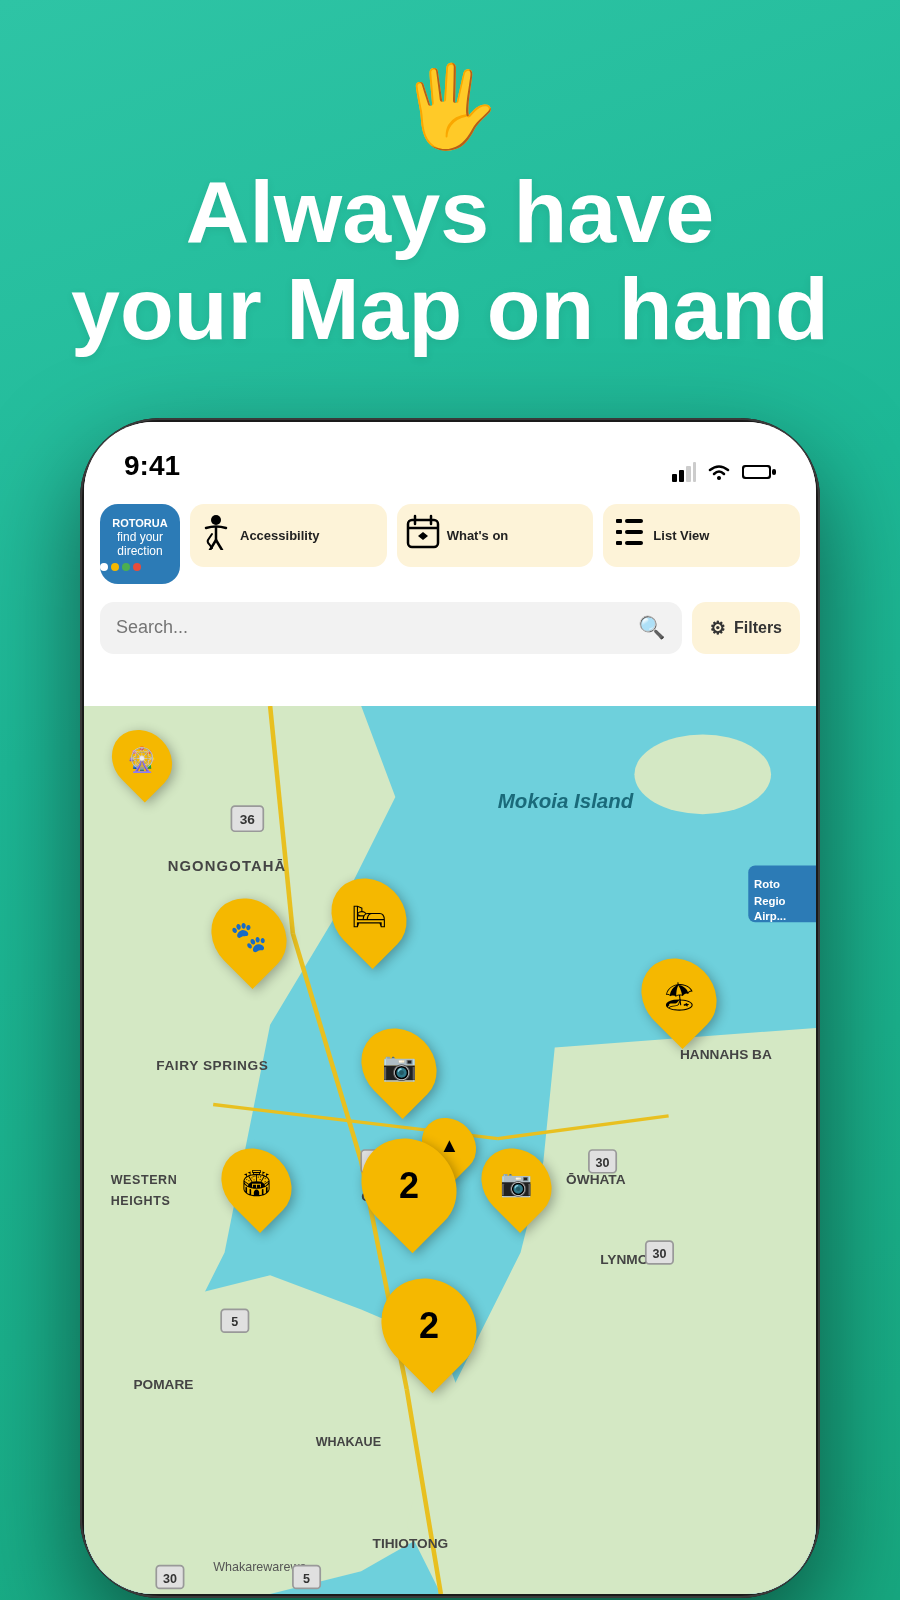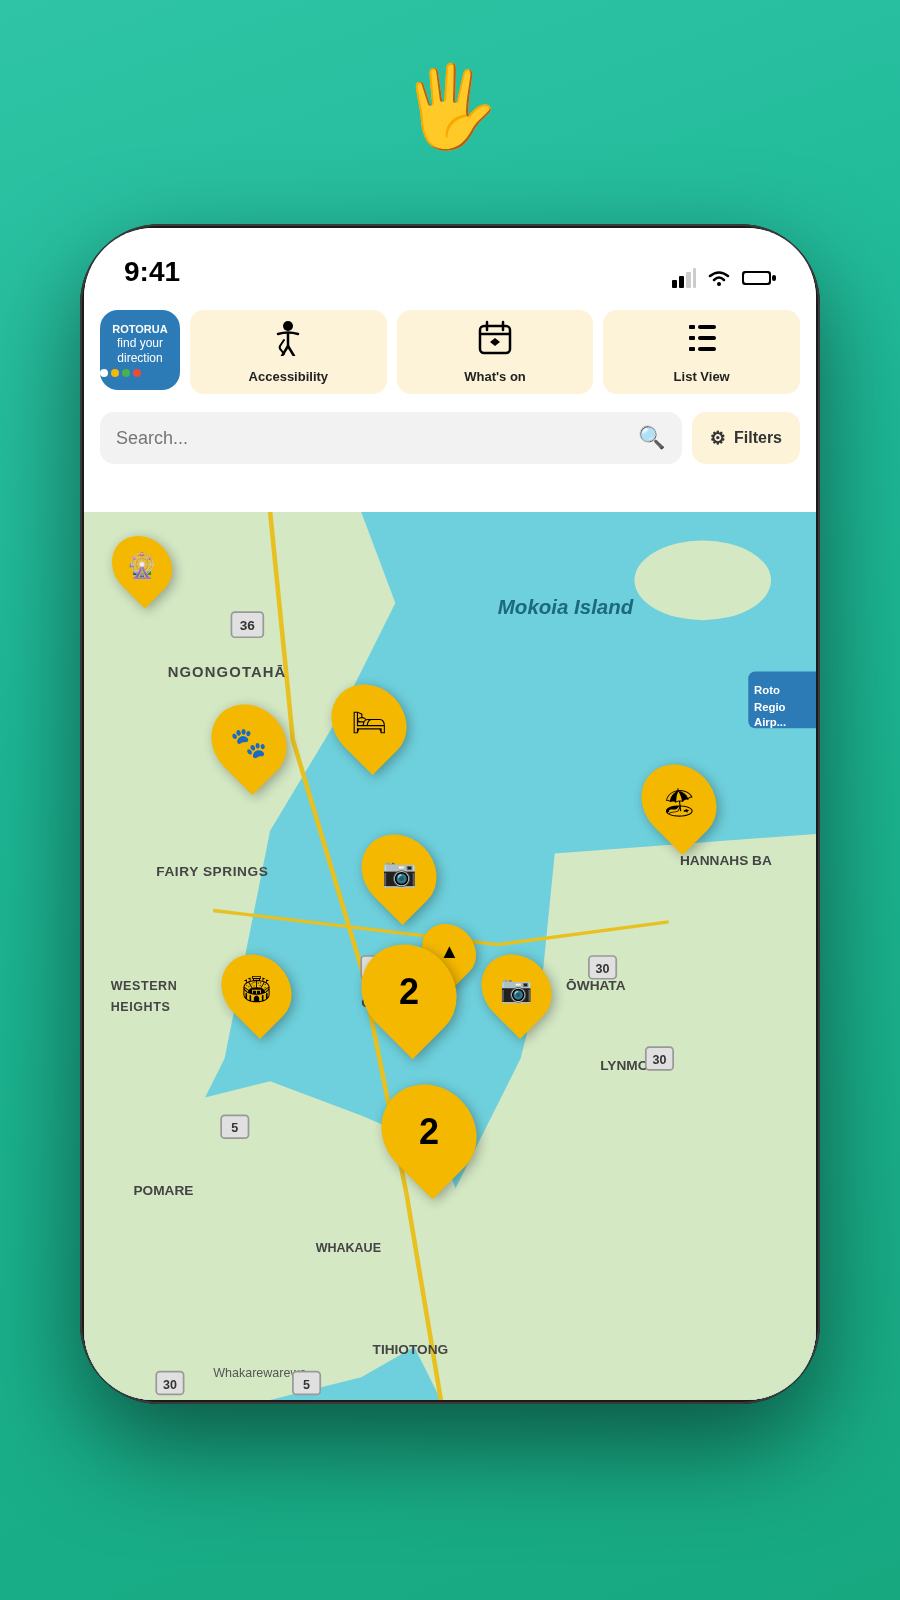--- a/index.html
+++ b/index.html
@@ -150,21 +150,21 @@
       display: flex;
       gap: 10px;
       flex: 1;
     }
     .quick-btn {
       flex: 1;
       background: #fdf3d8;
       border-radius: 14px;
       padding: 10px 8px;
       display: flex;
-      flex-direction: column;
+      flex-direction: row;
       align-items: center;
       gap: 6px;
       cursor: pointer;
       border: none;
     }
     .quick-btn-icon {
       font-size: 30px;
     }
     .quick-btn-label {
       font-size: 13px;
@@ -261,20 +261,24 @@
       font-size: 32px;
       font-weight: 900;
       color: #000;
     }
   </style>
 </head>
 <body>
 
 <div class="hero-text">
   <div class="emoji">🖐️</div>
+  <div class="hero-title">
+    <span>Always have</span><br>
+    <span>your Map on hand</span>
+  </div>
 </div>
 
 <div class="phone-wrapper">
   <div class="phone-outer">
     <div class="phone-inner">
 
       <div class="dynamic-island"></div>
 
       <div class="status-bar">
         <span class="status-time">9:41</span>

